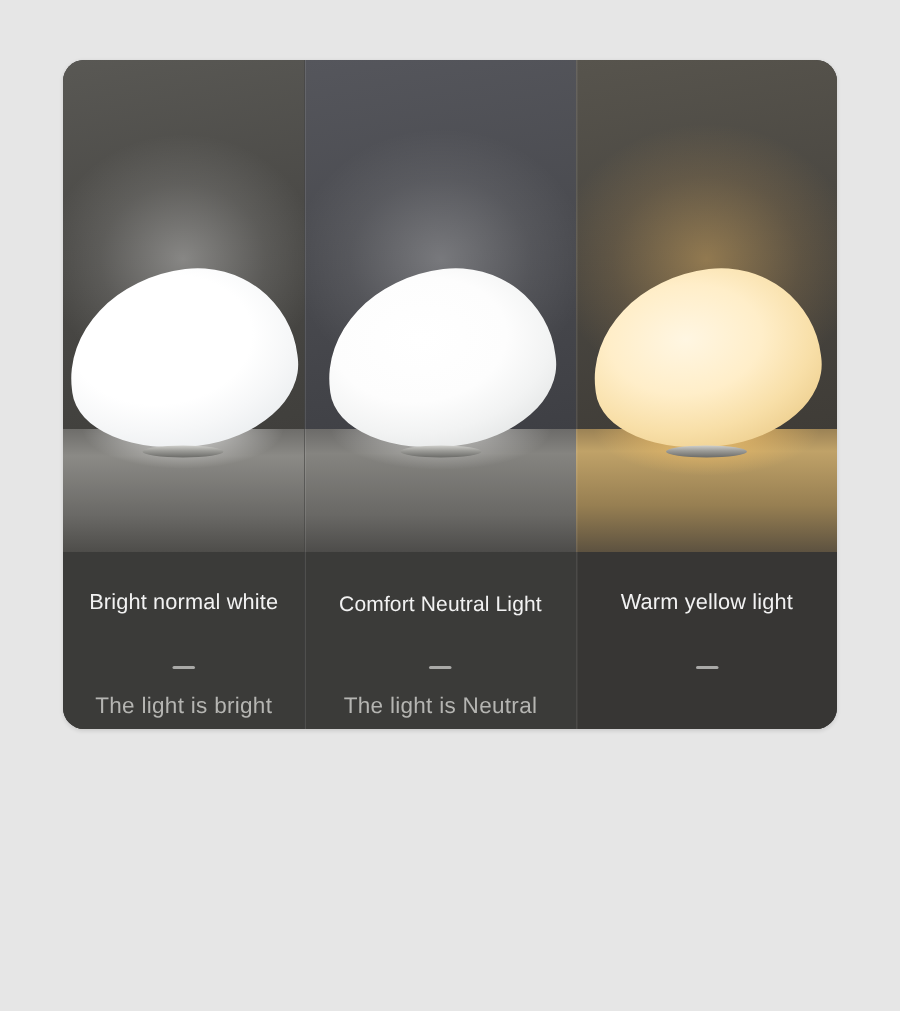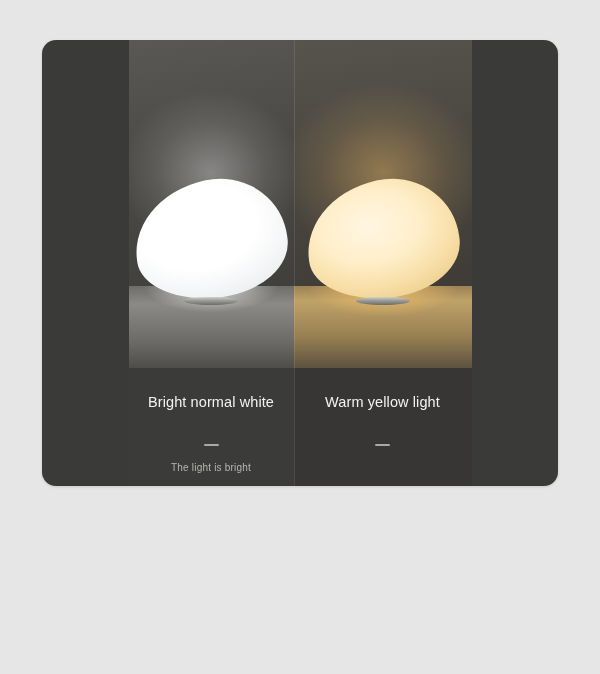--- a/index.html
+++ b/index.html
@@ -20,21 +20,20 @@
     position: absolute;
     left: 42px;
     top: 40px;
     width: 516px;
     height: 446px;
     border-radius: 14px;
     overflow: hidden;
     display: flex;
     background: #3a3a38;
     box-shadow: 0 1px 3px rgba(0,0,0,0.12);
-    justify-content: center;
   }
   .panel {
     position: relative;
     height: 100%;
     overflow: hidden;
   }
   .panel.p1 { width: 165px; }
   .panel.p2 { width: 186px; }
   .panel.p3 { width: 178px; }
 
@@ -160,21 +159,21 @@
   .cap-dash {
     width: 15px;
     height: 2px;
     background: #a9a9a7;
     margin: 34px auto 0 auto;
     border-radius: 1px;
   }
   .cap-sub {
     margin-top: 16px;
     color: #b5b5b2;
-    font-size: 10px;
+    font-size: 15px;
     letter-spacing: 0.2px;
   }
 
   
   .temp-section {
     position: absolute;
     left: 0;
     top: 505px;
     width: 600px;
     height: 120px;
@@ -196,20 +195,38 @@
         <div class="base"></div>
       </div>
     </div>
     <div class="caption">
       <div class="cap-title">Bright normal white</div>
       <div class="cap-dash"></div>
       <div class="cap-sub">The light is bright</div>
     </div>
   </div>
 
+  <div class="panel p2">
+    <div class="divider-line"></div>
+    <div class="scene">
+      <div class="wall"></div>
+      <div class="table"></div>
+      <div class="halo"></div>
+      <div class="pool"></div>
+      <div class="lamp">
+        <div class="bulb"></div>
+        <div class="base"></div>
+      </div>
+    </div>
+    <div class="caption">
+      <div class="cap-title">Comfort Neutral Light</div>
+      <div class="cap-dash"></div>
+      <div class="cap-sub">The light is Neutral</div>
+    </div>
+  </div>
 
   <div class="panel p3">
     <div class="divider-line"></div>
     <div class="scene">
       <div class="wall"></div>
       <div class="table"></div>
       <div class="halo"></div>
       <div class="pool"></div>
       <div class="lamp">
         <div class="bulb"></div>

